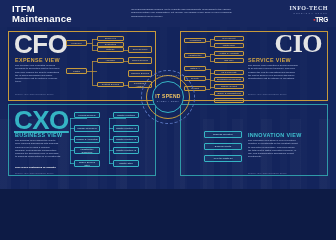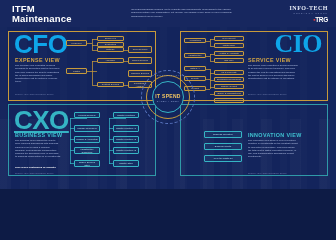--- a/index.html
+++ b/index.html
@@ -41,21 +41,21 @@
 
   
   .quad { position:absolute; border:.8px solid; z-index:3; }
   .q-cfo { left:8px;   top:31px;  width:148px; height:70px; border-color:#c79a3b; }
   .q-cio { left:180px; top:31px;  width:148px; height:70px; border-color:#c79a3b; }
   .q-cxo { left:8px;   top:104px; width:148px; height:72px; border-color:#2f9aa8; }
   .q-ceo { left:180px; top:104px; width:148px; height:72px; border-color:#2f9aa8; }
 
   .bigletters { position:absolute; font-size:26px; font-weight:bold;
     line-height:24px; letter-spacing:-.5px; font-family:"Liberation Sans", sans-serif; }
-  .gold   { color:#0ea5e9; }
+  .gold   { color:#e5e5e5; }
   .teal   { color:#35b4c4; }
   .viewname { position:absolute; font-size:5.4px; font-weight:bold;
     letter-spacing:.35px; }
   .vgold { color:#d3a544; }
   .vteal { color:#3fc0d0; }
   .blurb { position:absolute; font-size:2.4px; line-height:3.3px;
     color:#b4c2e6; width:46px; }
   .src { position:absolute; font-size:2.1px; color:#7b8ab8; letter-spacing:.2px; }
 
   

